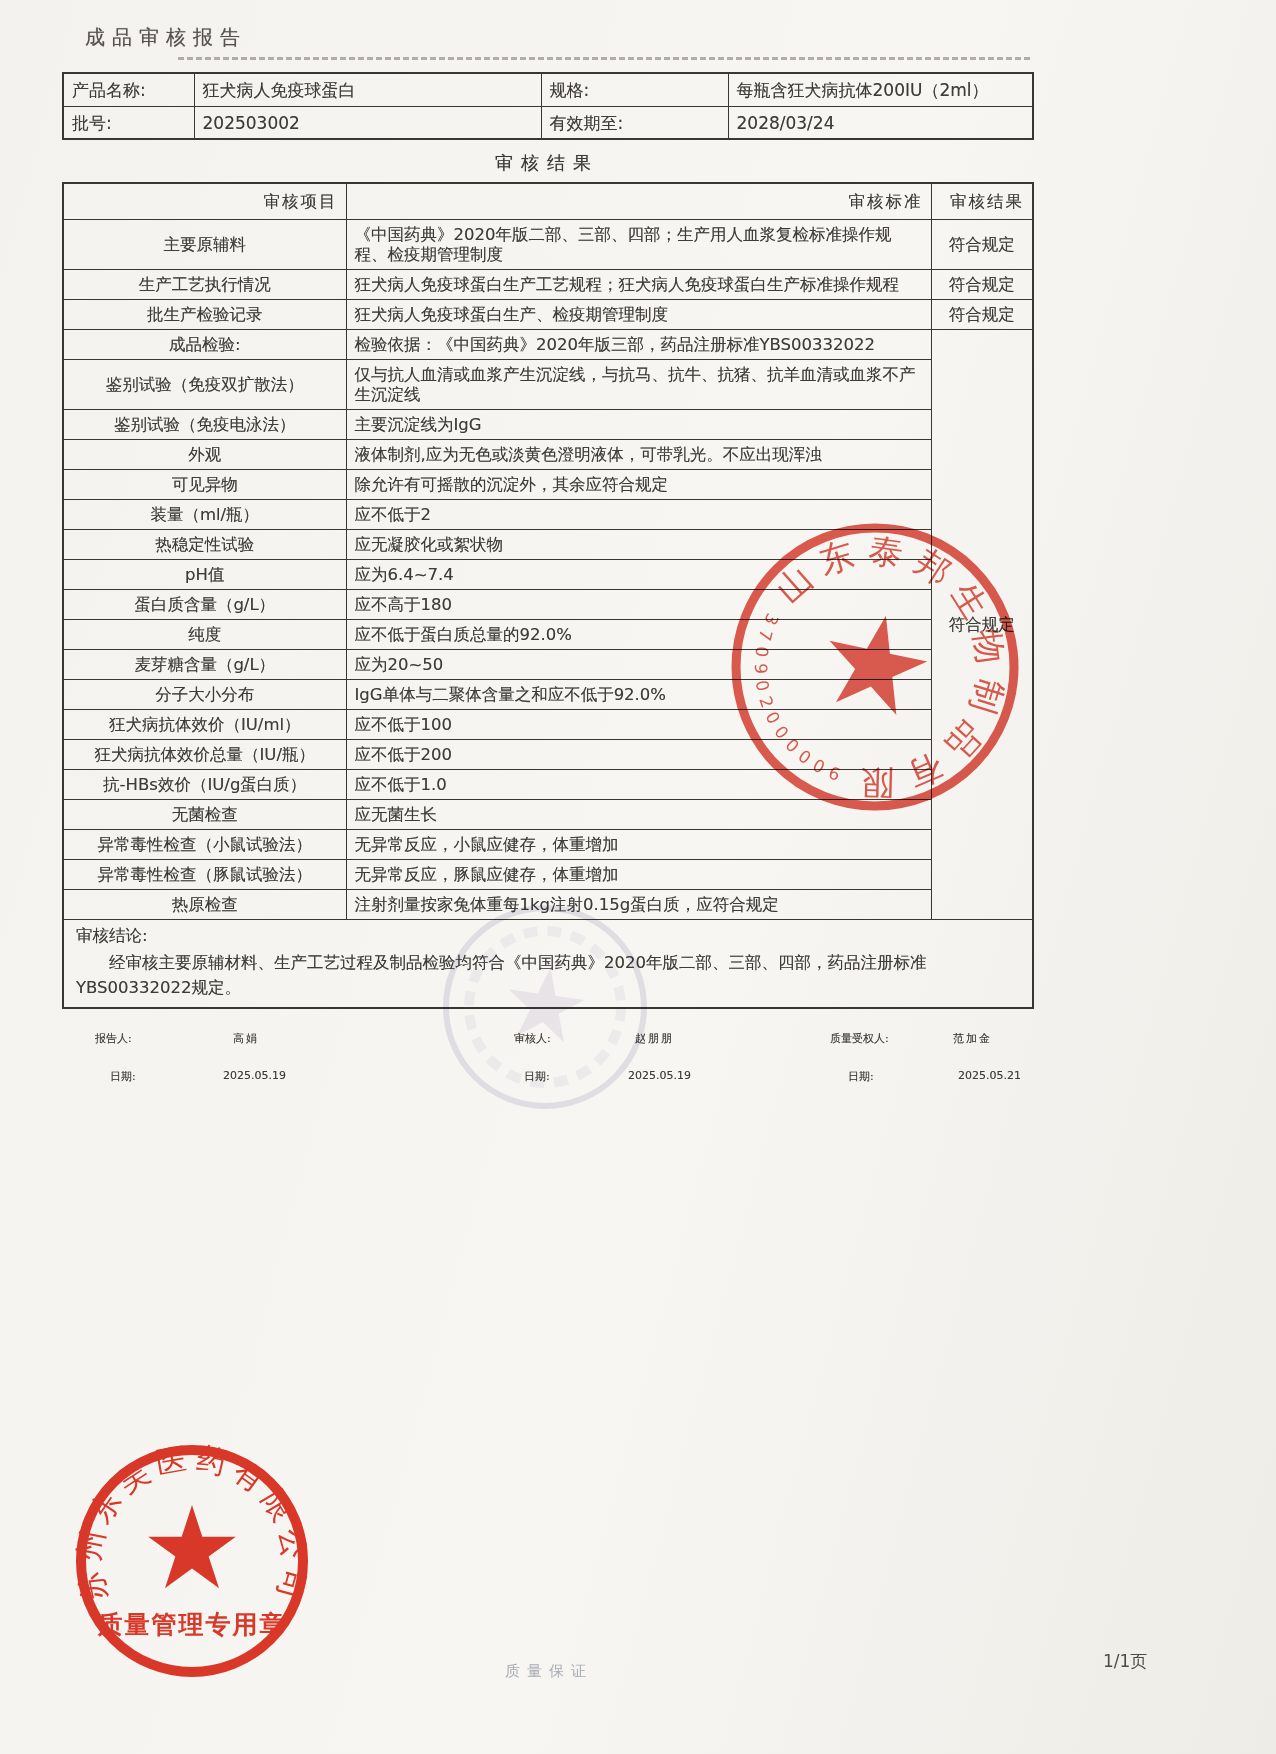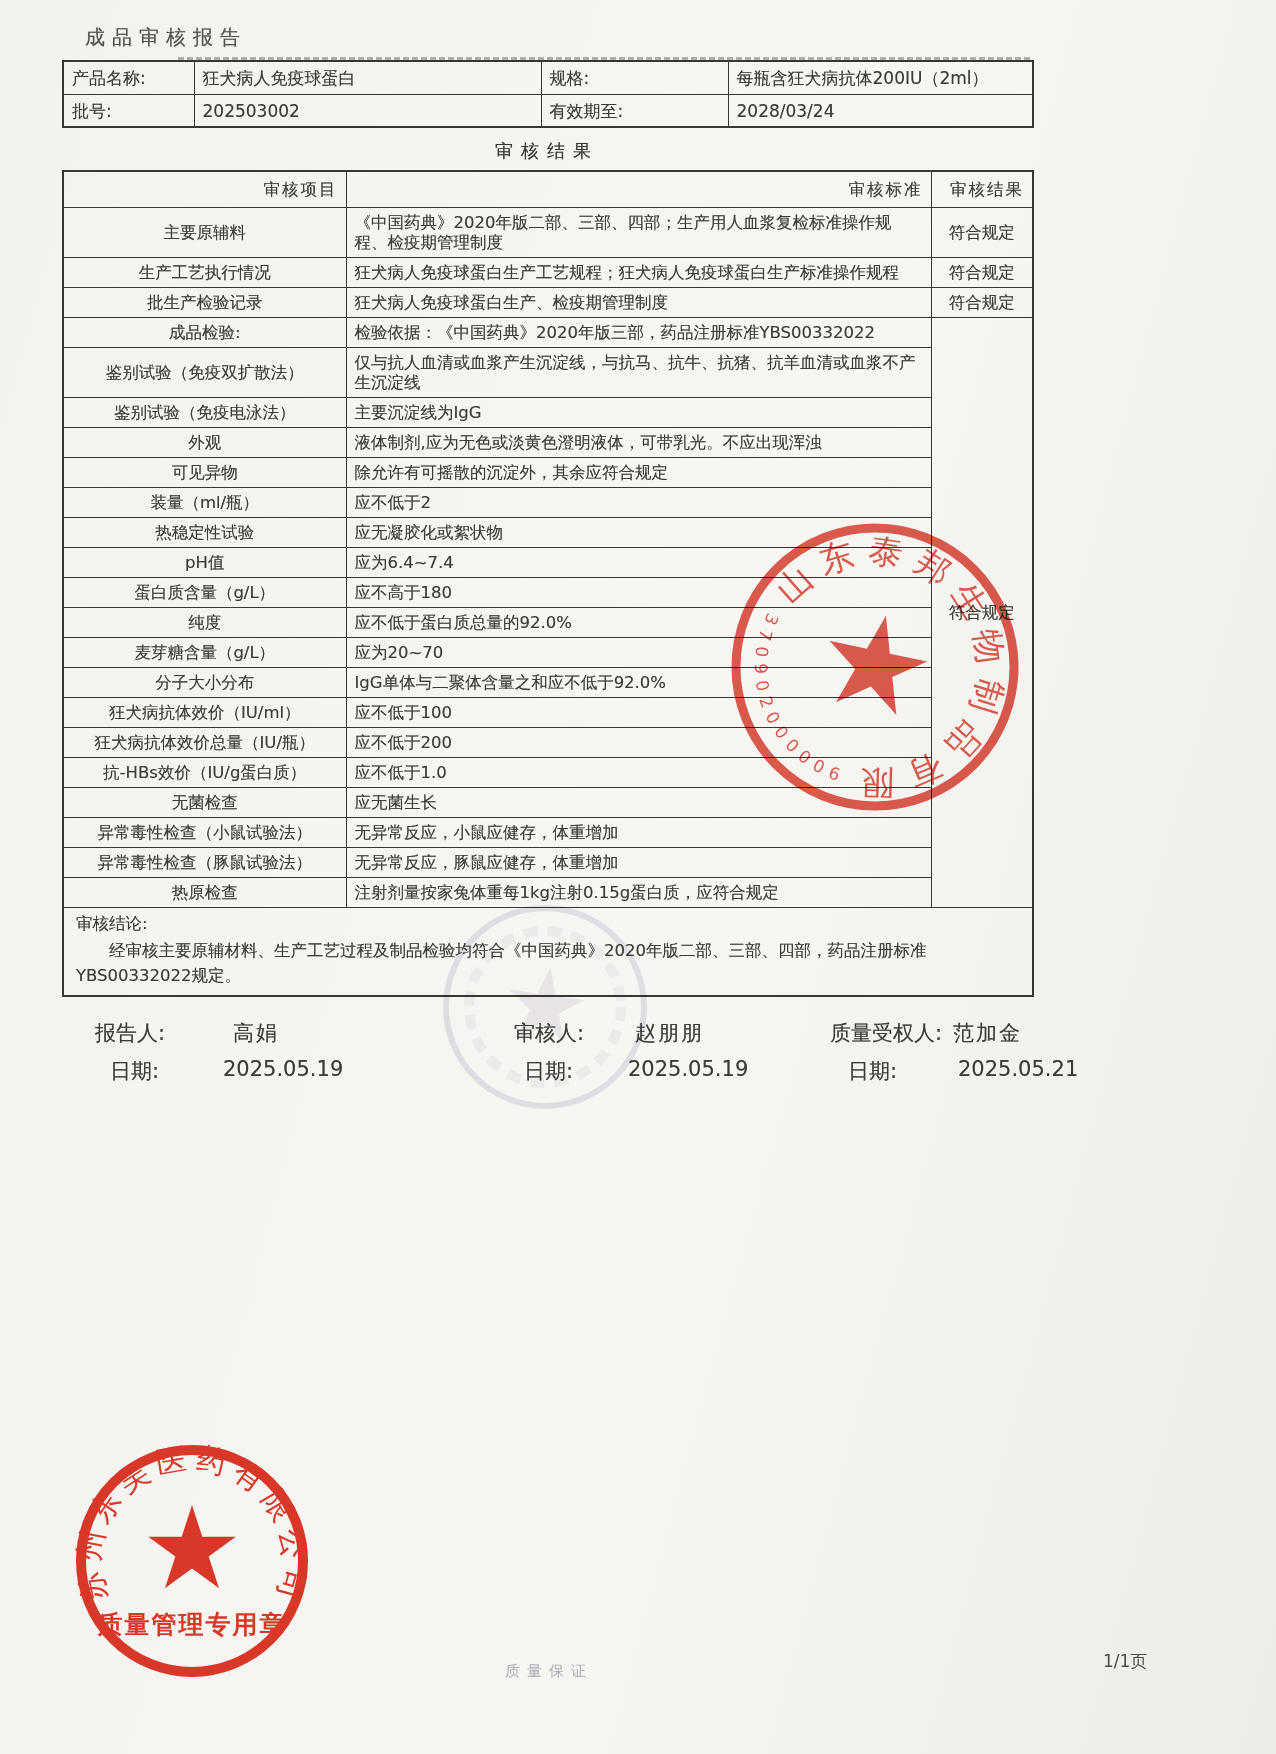--- a/index.html
+++ b/index.html
@@ -26,39 +26,39 @@
 
   table{ border-collapse:collapse; width:970px; table-layout:fixed; }
   table, td, th { border:1.5px solid #393732; }
   table{ border-width:2px; }
   td, th{
     font-size:16.5px; line-height:20px; padding:5px 8px 4px;
     vertical-align:middle; text-shadow:0 0 .6px rgba(70,68,64,.5);
     overflow:hidden;
   }
 
-  .info-table{ }
+  .info-table{ margin-top:12px; }
   .info-table td{ font-size:17px; height:33px; }
 
   .section-title{
     text-align:center; font-size:18px; letter-spacing:8px;
     color:#3a3834; margin:11px 0 7px; font-weight:500;
     text-shadow:0 0 .7px rgba(70,68,64,.55);
   }
 
   .review-table th{
     font-weight:normal; text-align:right; height:36px; letter-spacing:2px;
   }
   .cell-item{ text-align:center; }
   .cell-result{ text-align:center; }
 
   .conclusion-cell{ padding:6px 12px 7px; }
   .conclusion-text{ text-indent:2em; margin-top:4px; line-height:25px; }
 
-  .signatures{ position:relative; height:100px; margin-top:10px; font-size:21px;text-align:center; }
+  .signatures{ position:relative; height:100px; margin-top:10px; font-size:11px;text-align:center; }
   .signatures span{ position:absolute; white-space:nowrap; text-shadow:0 0 .6px rgba(70,68,64,.5); }
   .sig-name{ letter-spacing:2px;margin-left:20px; }
 
   .footer-center{
     position:absolute; left:505px; top:1662px; font-size:15px;
     letter-spacing:7px; color:#8e93a2; opacity:.75;
   }
   .footer-page{
     position:absolute; left:1103px; top:1650px; font-size:17px; color:#4e4c49;
   }
@@ -192,21 +192,21 @@
             <td>应不高于180</td>
           </tr>
 
           <tr>
             <td class="cell-item">纯度</td>
             <td>应不低于蛋白质总量的92.0%</td>
           </tr>
 
           <tr>
             <td class="cell-item">麦芽糖含量（g/L）</td>
-            <td>应为20~70</td>
+            <td>应为20~50</td>
           </tr>
 
           <tr>
             <td class="cell-item">分子大小分布</td>
             <td>IgG单体与二聚体含量之和应不低于92.0%</td>
           </tr>
 
           <tr>
             <td class="cell-item">狂犬病抗体效价（IU/ml）</td>
             <td>应不低于100</td>

